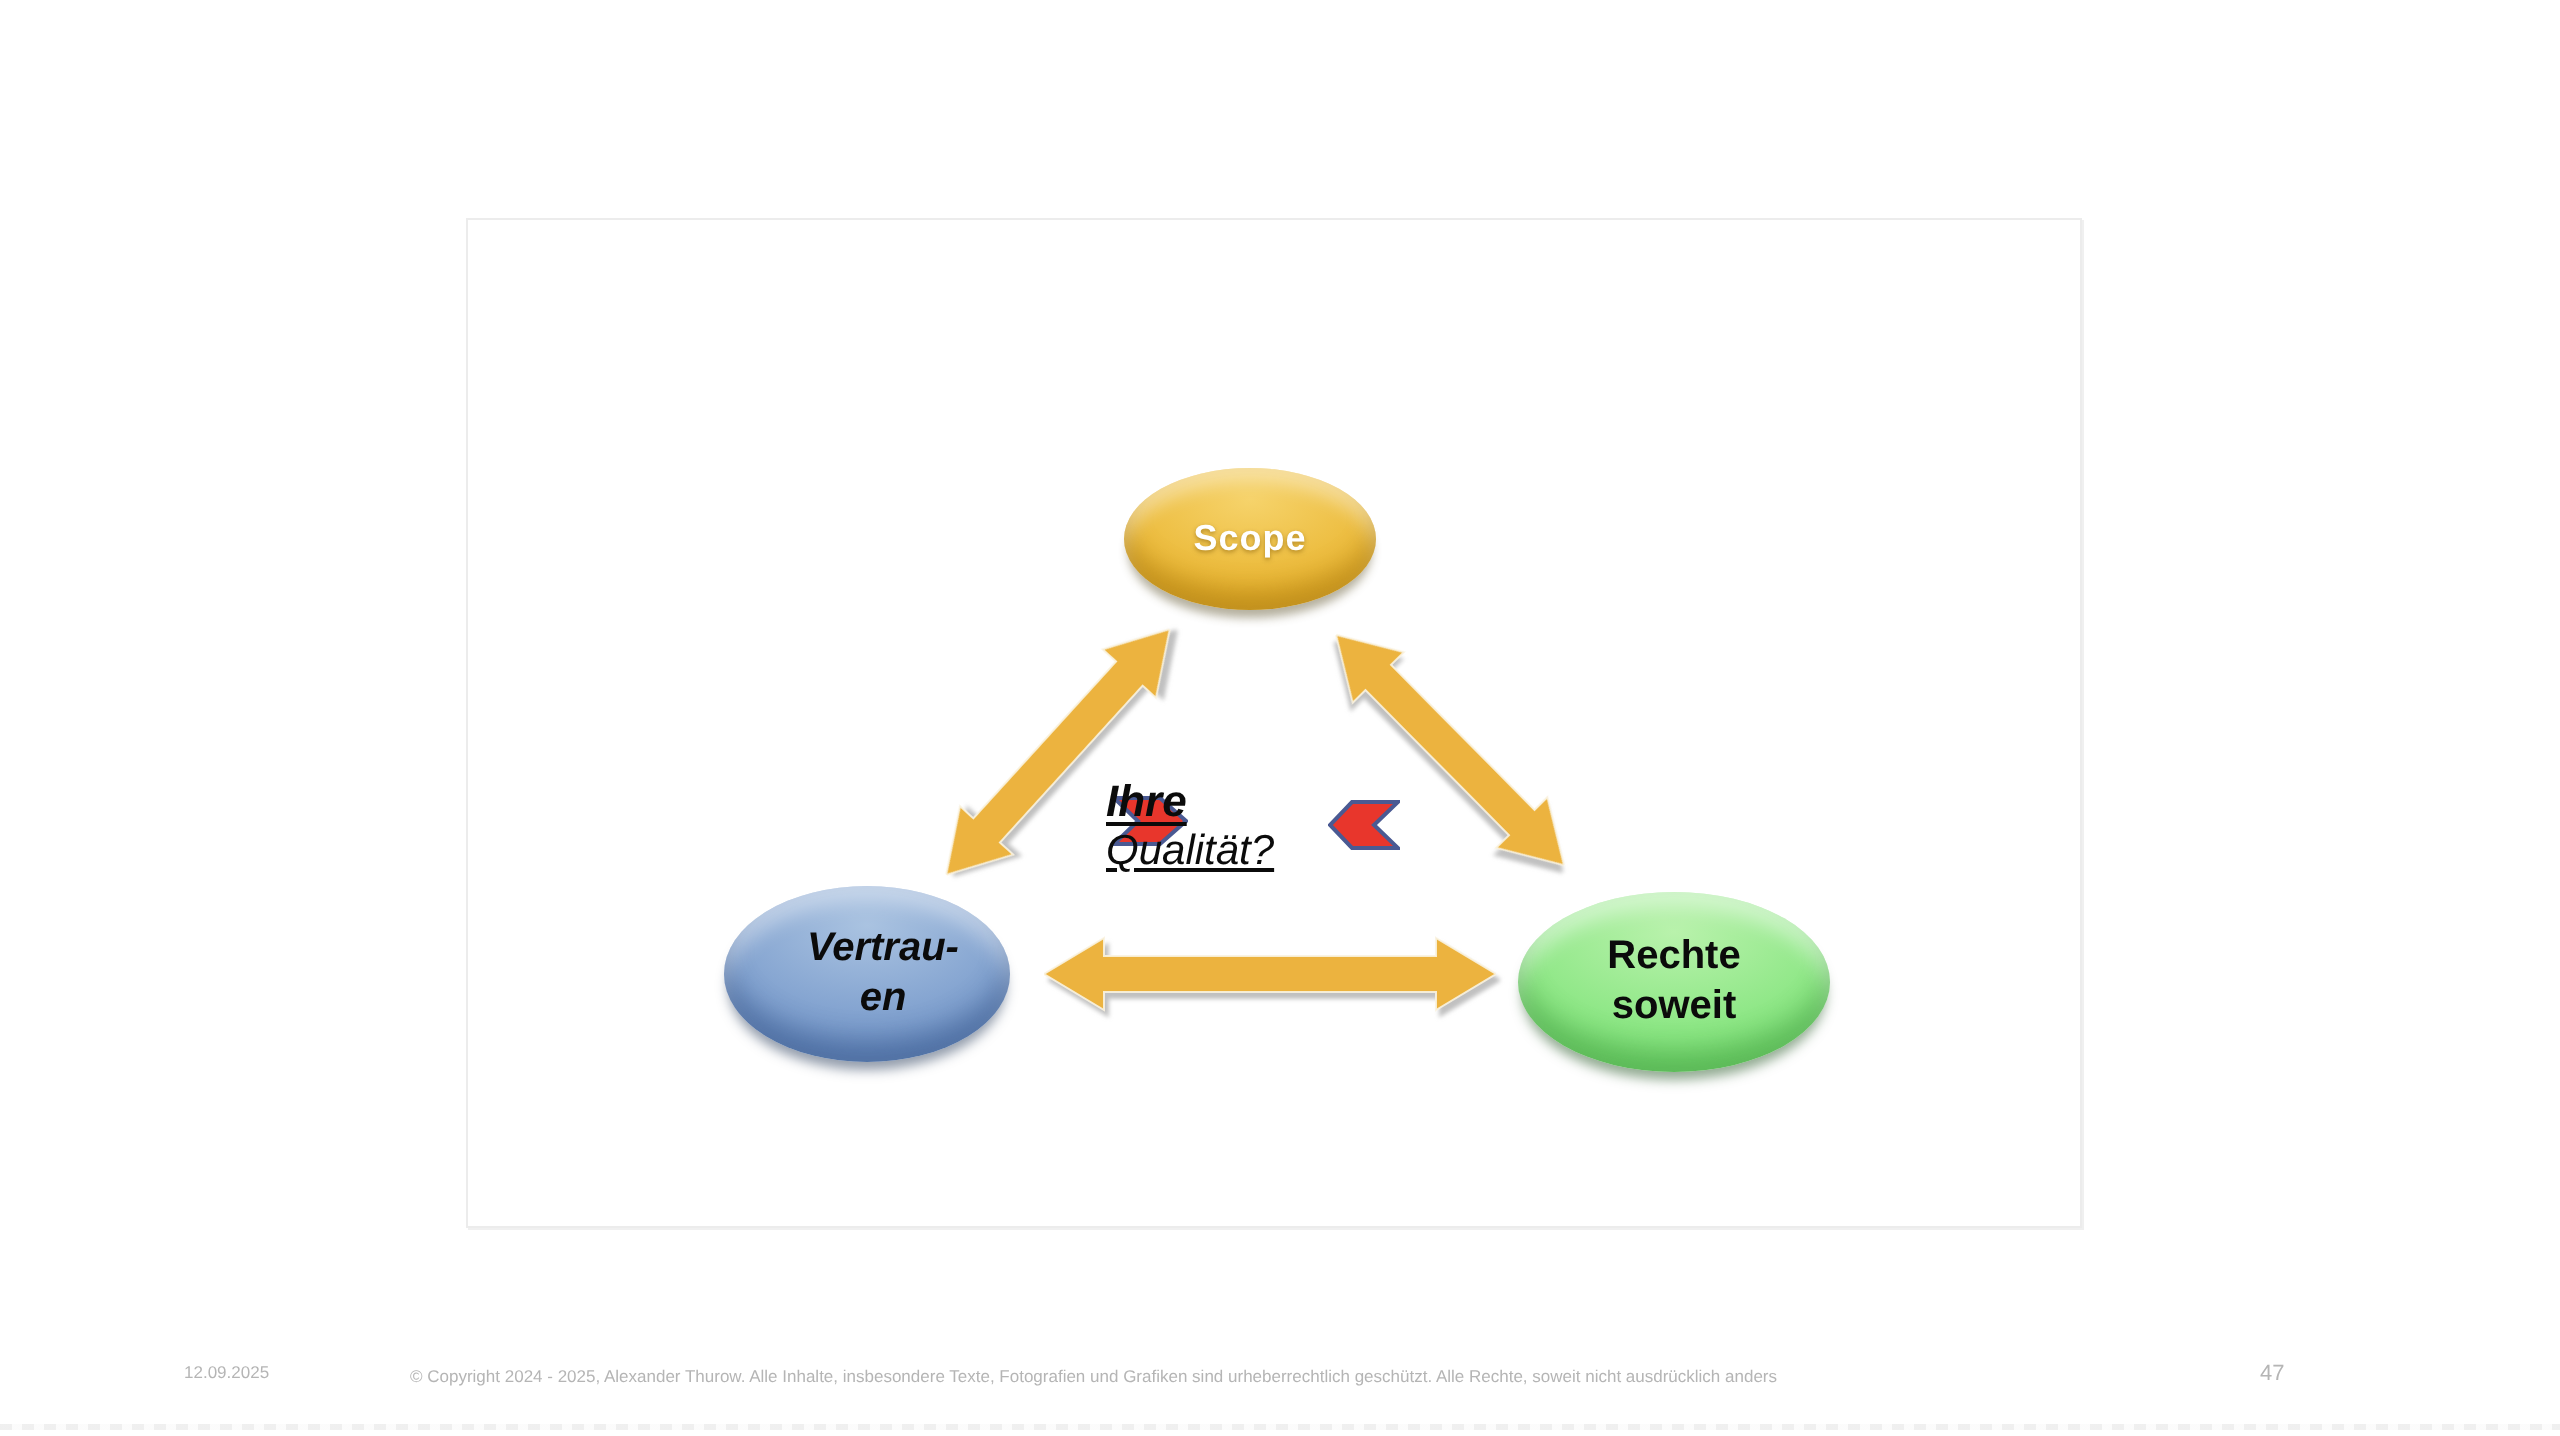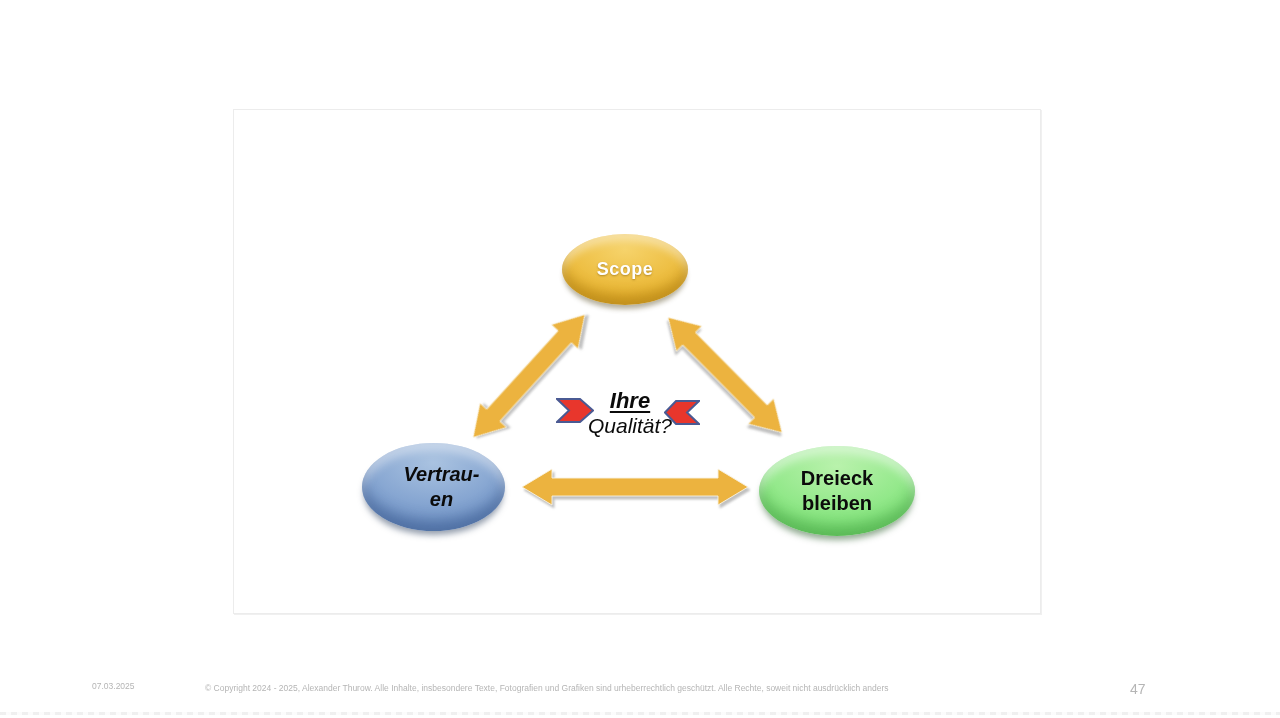--- a/index.html
+++ b/index.html
@@ -132,37 +132,37 @@
   .arrow-left-diag  { left: 446px; top: 356px; transform: rotate(-47.7deg); }
   .arrow-right-diag { left: 644px; top: 355px; transform: rotate(45.3deg); }
   .arrow-horizontal { left: 522px; top: 467px; }
 
   
   .center-callout {
     position: absolute;
     left: 553px;
     top: 388px;
     width: 154px;
-    text-align: center;
   }
   .callout-line1 {
     font-size: 22px;
     font-weight: 700;
     font-style: italic;
     color: #0b0b0b;
     text-decoration: underline;
     text-decoration-thickness: 2px;
     text-underline-offset: 3px;
     line-height: 1.15;
   }
   .callout-line2 {
     font-size: 21px;
     font-style: italic;
     color: #0b0b0b;
     line-height: 1.25;
+    text-decoration: underline;
   }
   .chevron { position: absolute; }
   .chevron polygon {
     fill: var(--chevron-red, #e8362c);
     stroke: var(--chevron-outline, #4a5a93);
     stroke-width: 2;
     stroke-linejoin: miter;
   }
   .chevron-right-pos { left: 556px; top: 398px; }
   .chevron-left-pos  { left: 664px; top: 400px; }
@@ -181,21 +181,21 @@
     top: 681px;
     width: 810px;
     font-size: 8.5px;
     line-height: 14px;
     color: var(--footer-text, #b5b5b5);
   }
   .footer-page {
     position: absolute;
     left: 1130px;
     top: 681px;
-    font-size: 14px;
+    font-size: 11px;
     color: var(--footer-text, #b5b5b5);
   }
   .bottom-edge {
     position: absolute;
     left: 0;
     top: 712px;
     width: 1280px;
     height: 3px;
     background: repeating-linear-gradient(90deg,
       #ededed 0px, #ededed 6px, #fbfbfb 6px, #fbfbfb 11px);
@@ -223,35 +223,35 @@
   <div class="node node-scope">
     <span class="node-label">Scope</span>
   </div>
 
   <div class="node node-vertrauen">
     <span class="node-line">Vertrau-</span>
     <span class="node-line">en</span>
   </div>
 
   <div class="node node-kommunikation">
-    <span class="node-line">Dreieck</span>
-    <span class="node-line">bleiben</span>
+    <span class="node-line">Rechte</span>
+    <span class="node-line">soweit</span>
   </div>
 
   <svg class="chevron chevron-right-pos" width="38" height="25" viewBox="0 0 38 25">
     <polygon points="1,1 24,1 37,12.5 24,24 1,24 13,12.5"></polygon>
   </svg>
   <svg class="chevron chevron-left-pos" width="36" height="25" viewBox="0 0 36 25">
     <polygon points="35,1 12,1 1,12.5 12,24 35,24 23,12.5"></polygon>
   </svg>
   <div class="center-callout">
     <div class="callout-line1">Ihre</div>
     <div class="callout-line2">Qualität?</div>
   </div>
 
-  <div class="footer-date">07.03.2025</div>
+  <div class="footer-date">12.09.2025</div>
   <div class="footer-copyright">
     <div>© Copyright 2024 - 2025, Alexander Thurow. Alle Inhalte, insbesondere Texte, Fotografien und Grafiken sind urheberrechtlich geschützt. Alle Rechte, soweit nicht ausdrücklich anders</div>
   </div>
   <div class="footer-page">47</div>
 
   <div class="bottom-edge"></div>
 </div>
 
 </body></html>

